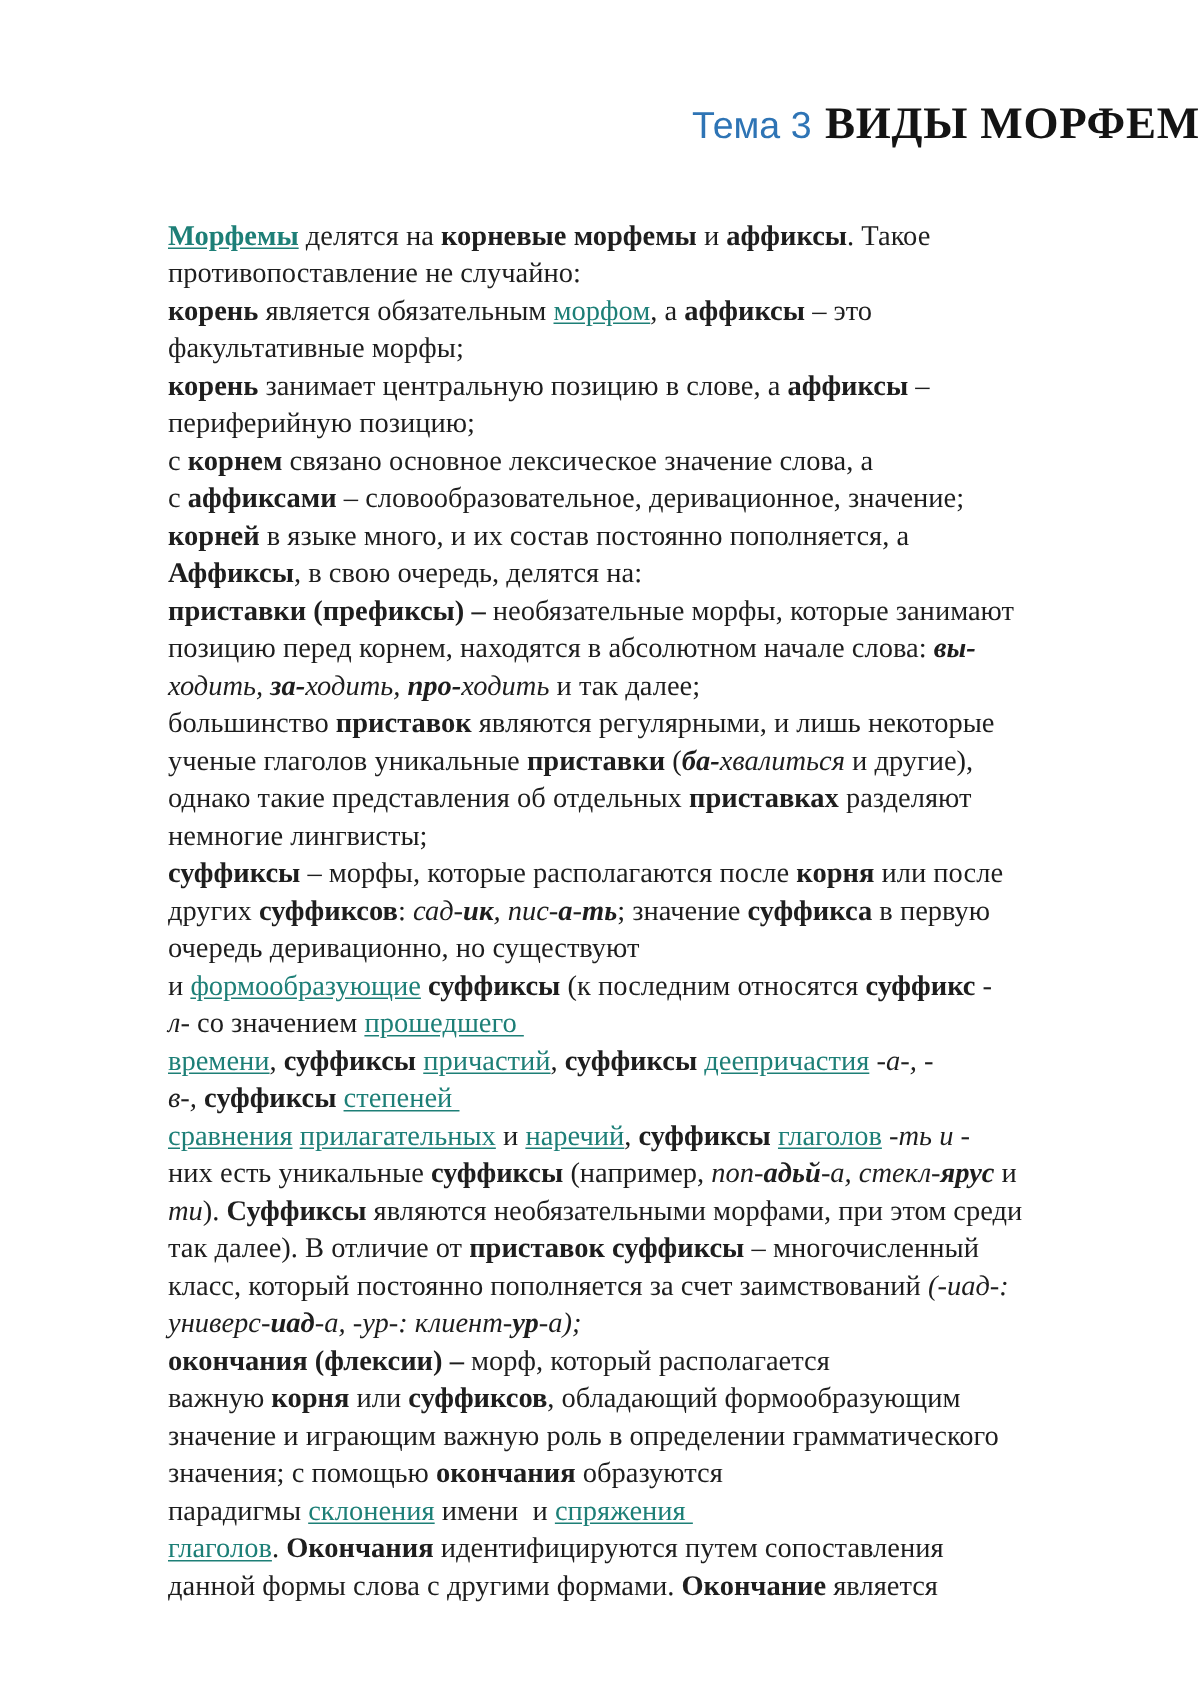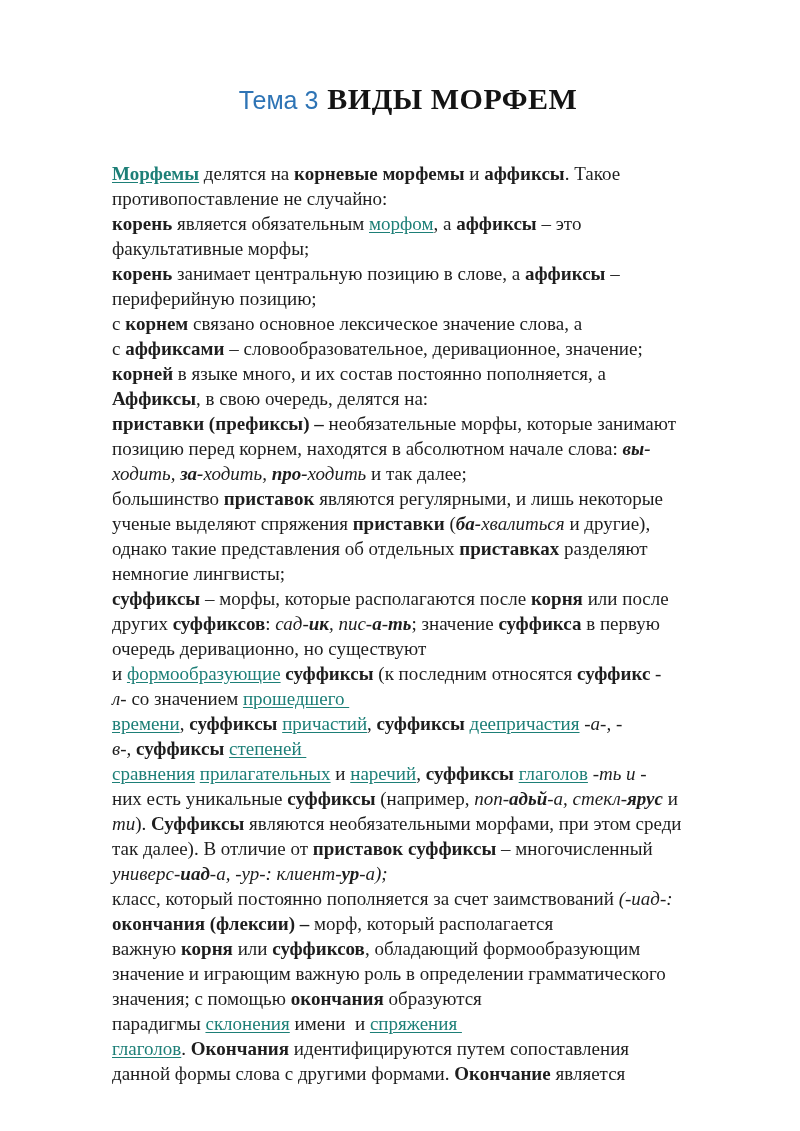--- a/index.html
+++ b/index.html
@@ -6,22 +6,22 @@
   .page {
     position:relative;
     width:800px; height:1131px;
     background:#ffffff;
     font-family:"Liberation Serif", serif;
     color:#1e1e1e;
     overflow:hidden;
     box-sizing:border-box;
   }
   .title {
-    padding-top:64px;
-    text-align:center;
+    padding-top:48px;
+    text-align:right;
     white-space:pre-wrap;
   }
   .title-prefix {
     font-family:"Liberation Sans", sans-serif;
     font-size:25px;
     color:#2e74b5;
     margin-right:9px;
   }
   .title-main {
     font-family:"Liberation Serif", serif;
@@ -61,36 +61,36 @@
       <div class="line"><span class="run b">корень</span><span class="run"> занимает центральную позицию в слове, а </span><span class="run b">аффиксы</span><span class="run"> –</span></div>
       <div class="line"><span class="run">периферийную позицию;</span></div>
       <div class="line"><span class="run">с </span><span class="run b">корнем</span><span class="run"> связано основное лексическое значение слова, а</span></div>
       <div class="line"><span class="run">с </span><span class="run b">аффиксами</span><span class="run"> – словообразовательное, деривационное, значение;</span></div>
       <div class="line"><span class="run b">корней</span><span class="run"> в языке много, и их состав постоянно пополняется, а</span></div>
       <div class="line"><span class="run b">Аффиксы</span><span class="run">, в свою очередь, делятся на:</span></div>
       <div class="line"><span class="run b">приставки (префиксы) –</span><span class="run"> необязательные морфы, которые занимают</span></div>
       <div class="line"><span class="run">позицию перед корнем, находятся в абсолютном начале слова: </span><span class="run b i">вы-</span></div>
       <div class="line"><span class="run i">ходить, </span><span class="run b i">за-</span><span class="run i">ходить, </span><span class="run b i">про-</span><span class="run i">ходить</span><span class="run"> и так далее;</span></div>
       <div class="line"><span class="run">большинство </span><span class="run b">приставок</span><span class="run"> являются регулярными, и лишь некоторые</span></div>
-      <div class="line"><span class="run">ученые выделяют спряжения </span><span class="run b">приставки</span><span class="run"> (</span><span class="run b i">ба-</span><span class="run i">хвалиться</span><span class="run"> и другие),</span></div>
+      <div class="line"><span class="run">ученые глаголов уникальные </span><span class="run b">приставки</span><span class="run"> (</span><span class="run b i">ба-</span><span class="run i">хвалиться</span><span class="run"> и другие),</span></div>
       <div class="line"><span class="run">однако такие представления об отдельных </span><span class="run b">приставках</span><span class="run"> разделяют</span></div>
       <div class="line"><span class="run">немногие лингвисты;</span></div>
       <div class="line"><span class="run b">суффиксы</span><span class="run"> – морфы, которые располагаются после </span><span class="run b">корня</span><span class="run"> или после</span></div>
       <div class="line"><span class="run">других </span><span class="run b">суффиксов</span><span class="run">: </span><span class="run i">сад-</span><span class="run b i">ик</span><span class="run i">, </span><span class="run i">пис-</span><span class="run b i">а</span><span class="run i">-</span><span class="run b i">ть</span><span class="run">; значение </span><span class="run b">суффикса</span><span class="run"> в первую</span></div>
       <div class="line"><span class="run">очередь деривационно, но существуют</span></div>
       <div class="line"><span class="run">и </span><a class="link" href="#">формообразующие</a><span class="run"> </span><span class="run b">суффиксы</span><span class="run"> (к последним относятся </span><span class="run b">суффикс</span><span class="run"> -</span></div>
       <div class="line"><span class="run i">л-</span><span class="run"> со значением </span><a class="link" href="#">прошедшего </a></div>
       <div class="line"><a class="link" href="#">времени</a><span class="run">, </span><span class="run b">суффиксы</span><span class="run"> </span><a class="link" href="#">причастий</a><span class="run">, </span><span class="run b">суффиксы</span><span class="run"> </span><a class="link" href="#">деепричастия</a><span class="run"> </span><span class="run i">-а-, -</span></div>
       <div class="line"><span class="run i">в-,</span><span class="run"> </span><span class="run b">суффиксы</span><span class="run"> </span><a class="link" href="#">степеней </a></div>
       <div class="line"><a class="link" href="#">сравнения</a><span class="run"> </span><a class="link" href="#">прилагательных</a><span class="run"> и </span><a class="link" href="#">наречий</a><span class="run">, </span><span class="run b">суффиксы</span><span class="run"> </span><a class="link" href="#">глаголов</a><span class="run"> </span><span class="run i">-ть и -</span></div>
       <div class="line"><span class="run">них есть уникальные </span><span class="run b">суффиксы</span><span class="run"> (например, </span><span class="run i">поп-</span><span class="run b i">адьй</span><span class="run i">-а, </span><span class="run i">стекл-</span><span class="run b i">ярус</span><span class="run"> и</span></div>
       <div class="line"><span class="run i">ти</span><span class="run">). </span><span class="run b">Суффиксы</span><span class="run"> являются необязательными морфами, при этом среди</span></div>
       <div class="line"><span class="run">так далее). В отличие от </span><span class="run b">приставок суффиксы</span><span class="run"> – многочисленный</span></div>
+      <div class="line"><span class="run">класс, который постоянно пополняется за счет заимствований </span><span class="run i">(-иад-:</span></div>
       <div class="line"><span class="run i">универс-</span><span class="run b i">иад</span><span class="run i">-а, -ур-: клиент-</span><span class="run b i">ур</span><span class="run i">-а);</span></div>
-      <div class="line"><span class="run">класс, который постоянно пополняется за счет заимствований </span><span class="run i">(-иад-:</span></div>
       <div class="line"><span class="run b">окончания (флексии) –</span><span class="run"> морф, который располагается</span></div>
       <div class="line"><span class="run">важную </span><span class="run b">корня</span><span class="run"> или </span><span class="run b">суффиксов</span><span class="run">, обладающий формообразующим</span></div>
       <div class="line"><span class="run">значение и играющим важную роль в определении грамматического</span></div>
       <div class="line"><span class="run">значения; с помощью </span><span class="run b">окончания</span><span class="run"> образуются</span></div>
       <div class="line"><span class="run">парадигмы </span><a class="link" href="#">склонения</a><span class="run"> имени  и </span><a class="link" href="#">спряжения </a></div>
       <div class="line"><a class="link" href="#">глаголов</a><span class="run">. </span><span class="run b">Окончания</span><span class="run"> идентифицируются путем сопоставления</span></div>
       <div class="line"><span class="run">данной формы слова с другими формами. </span><span class="run b">Окончание</span><span class="run"> является</span></div>
     </div>
 </div>
 

